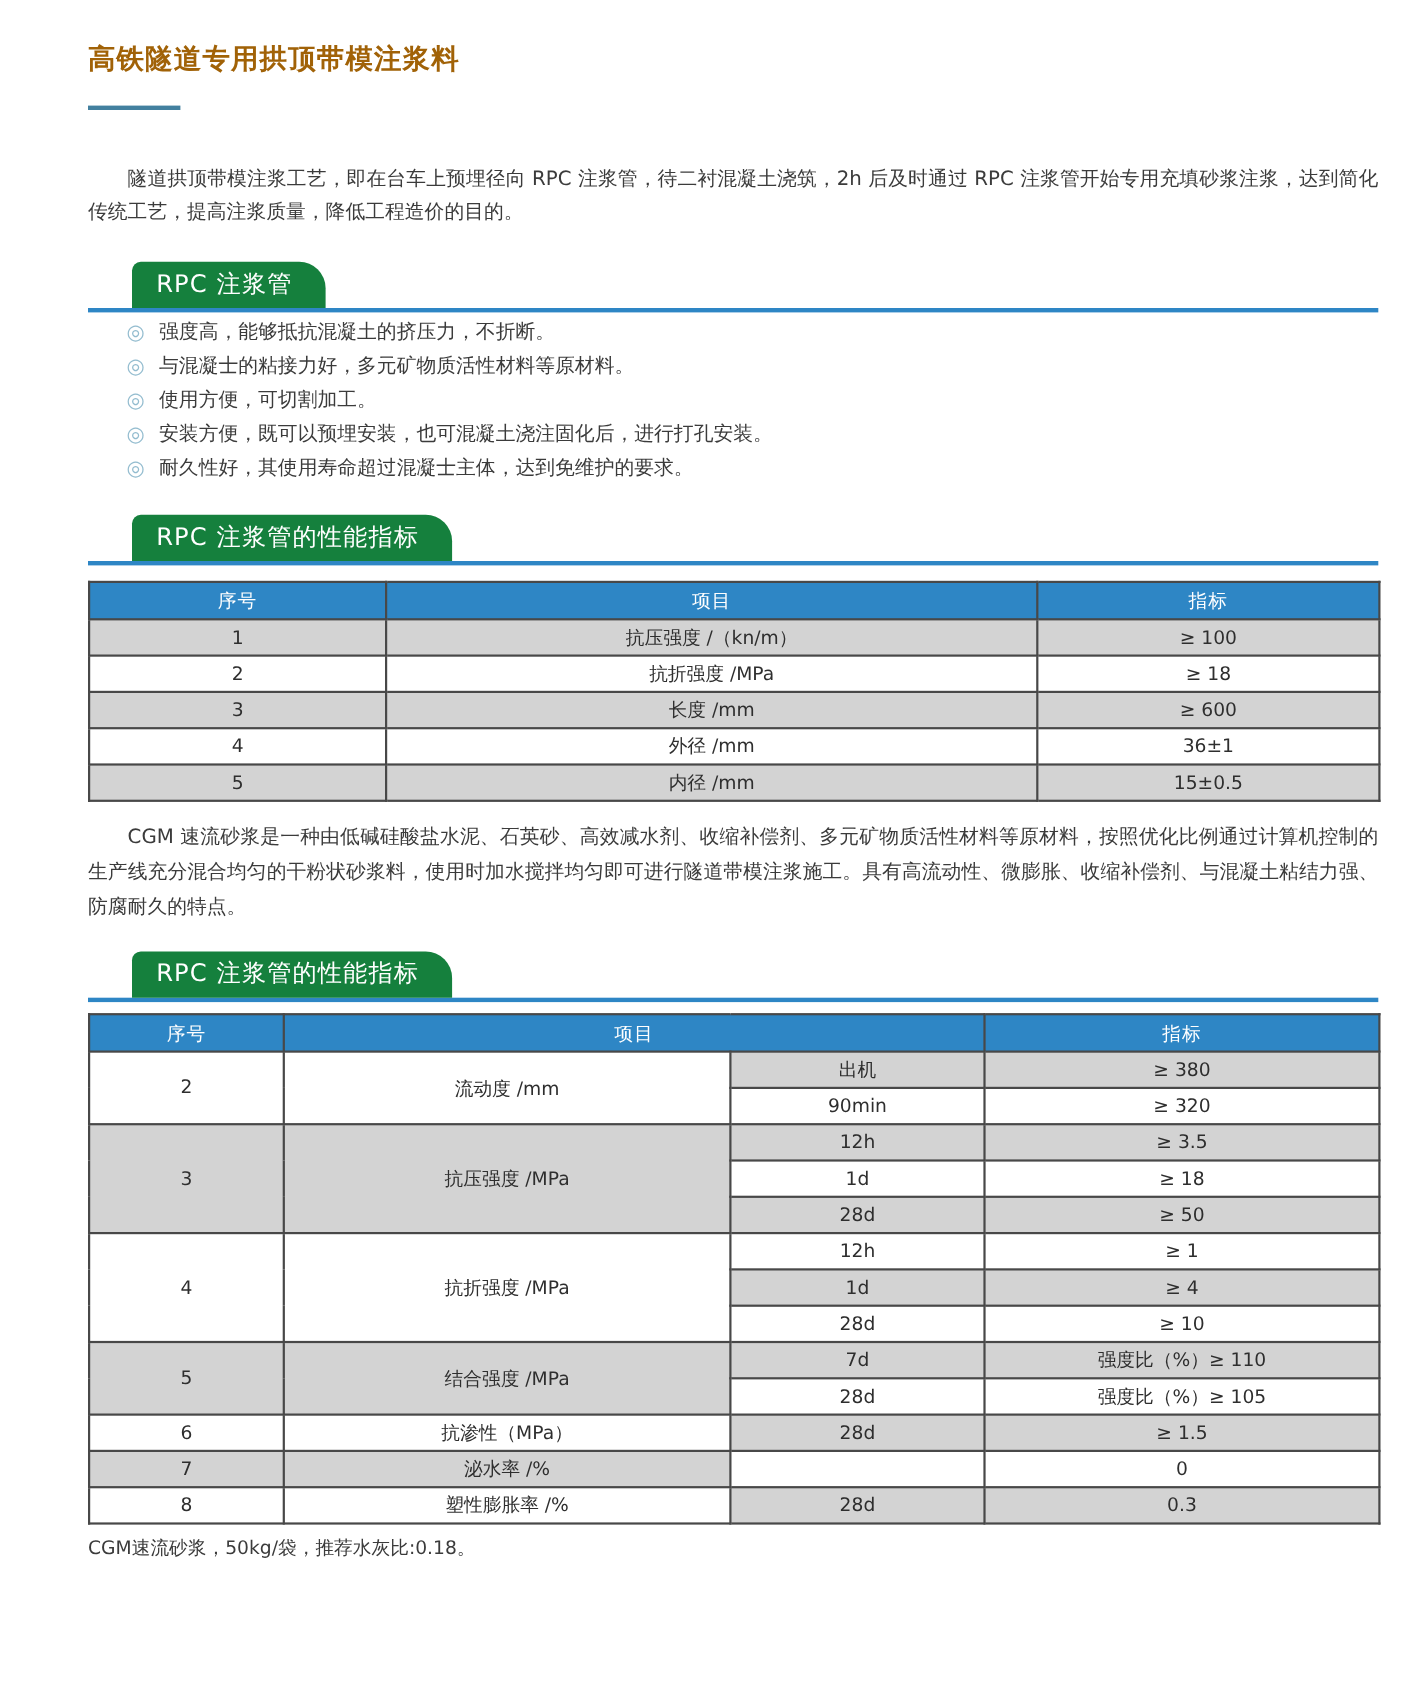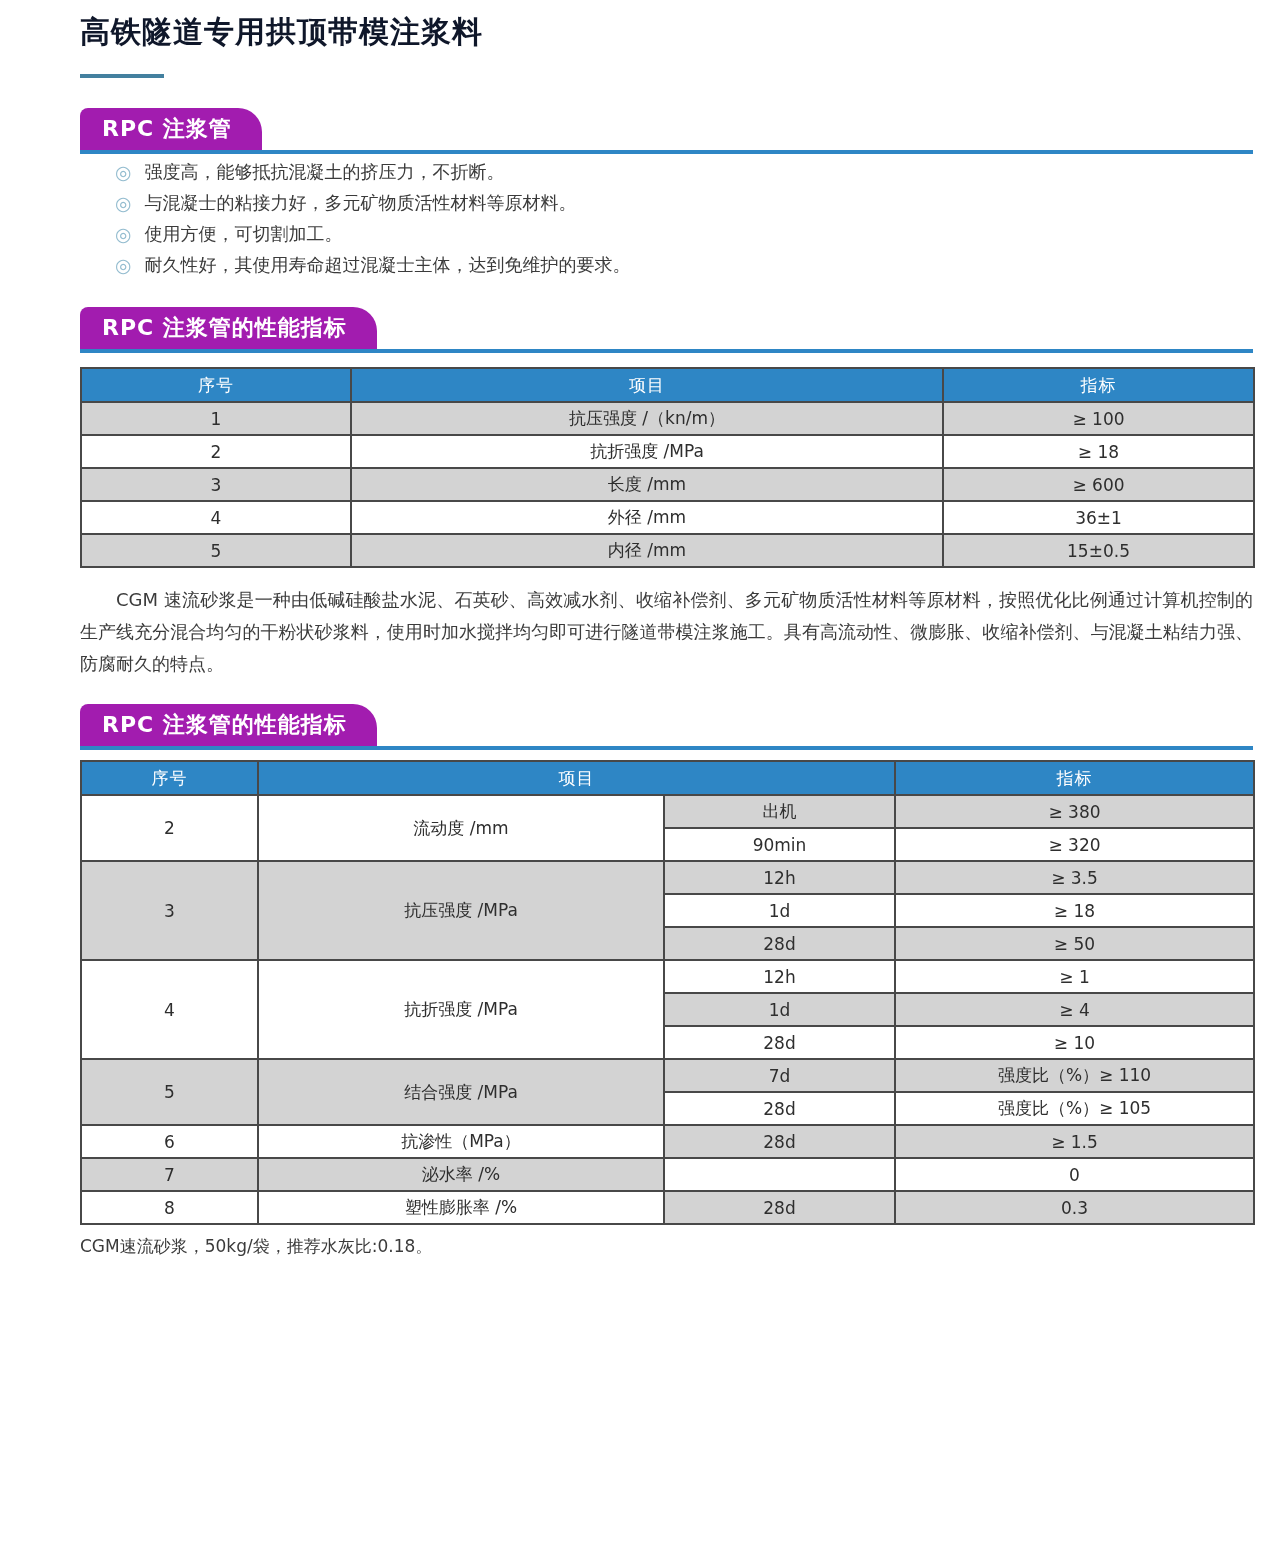--- a/index.html
+++ b/index.html
@@ -6,45 +6,46 @@
   html,body { background:#ffffff; }
   body {
     width:1280px; height:1541px;
     font-family:"DejaVu Sans","Liberation Sans",sans-serif;
     color:#3b3b3b;
     position:relative; overflow:hidden;
   }
   .page { padding:0 27px 0 80px; width:1280px; }
 
   .page-title {
-    margin-top:12px;
-    font-size:30px; line-height:40px; font-weight:bold;
-    color:#0f172a; letter-spacing:1px;
+    margin-top:34px;
+    font-size:25px; line-height:40px; font-weight:bold;
+    color:#a16207; letter-spacing:1px;
   }
   .title-underline {
     margin-top:22px; width:84px; height:4px; background:#43809f;
   }
 
   .para {
     font-size:18px; line-height:31px; color:#3b3b3b;
     text-indent:2em; text-align:justify;
   }
   .intro { margin-top:48px; line-height:30px; }
 
   .badge-row {
     border-bottom:4px solid #2e86c5;
     line-height:0;
   }
   .badge {
     display:inline-block;
-    background:#a21caf; color:#ffffff;
-    font-size:22px; font-weight:bold; line-height:26px;
+    background:#15803d; color:#ffffff;
+    font-size:22px; font-weight:normal; line-height:26px;
     padding:8px 30px 8px 22px;
     border-radius:8px 24px 0 0;
     letter-spacing:1px;
+    margin-left:40px;
   }
   .badge-row-1 { margin-top:30px; }
   .badge-row-2 { margin-top:27px; }
   .badge-row-3 { margin-top:32px; }
   .badge-row-4 { margin-top:24px; }
 
   .rpc-desc { margin-top:10px; }
   .cgm-desc { margin-top:16px; line-height:32px; }
 
   .feature-list { margin-top:2px; }
@@ -74,29 +75,31 @@
   .footnote { margin-top:10px; font-size:17px; color:#3b3b3b; }
 </style>
 </head>
 <body>
 
 <div class="page">
 
   <h1 class="page-title">高铁隧道专用拱顶带模注浆料</h1>
   <div class="title-underline"></div>
 
+  <p class="para intro">隧道拱顶带模注浆工艺，即在台车上预埋径向 RPC 注浆管，待二衬混凝土浇筑，2h 后及时通过 RPC 注浆管开始专用充填砂浆注浆，达到简化传统工艺，提高注浆质量，降低工程造价的目的。</p>
 
   <div class="badge-row badge-row-1">
     <span class="badge">RPC 注浆管</span>
   </div>
 
   <div class="feature-list">
       <div class="bullet"><span class="bullet-icon">◎</span><span>强度高，能够抵抗混凝土的挤压力，不折断。</span></div>
       <div class="bullet"><span class="bullet-icon">◎</span><span>与混凝士的粘接力好，多元矿物质活性材料等原材料。</span></div>
       <div class="bullet"><span class="bullet-icon">◎</span><span>使用方便，可切割加工。</span></div>
+      <div class="bullet"><span class="bullet-icon">◎</span><span>安装方便，既可以预埋安装，也可混凝土浇注固化后，进行打孔安装。</span></div>
       <div class="bullet"><span class="bullet-icon">◎</span><span>耐久性好，其使用寿命超过混凝士主体，达到免维护的要求。</span></div>
     </div>
 
   <div class="badge-row badge-row-2">
     <span class="badge">RPC 注浆管的性能指标</span>
   </div>
 
   <table class="spec table-1">
     <colgroup>
         <col style="width:270px">

